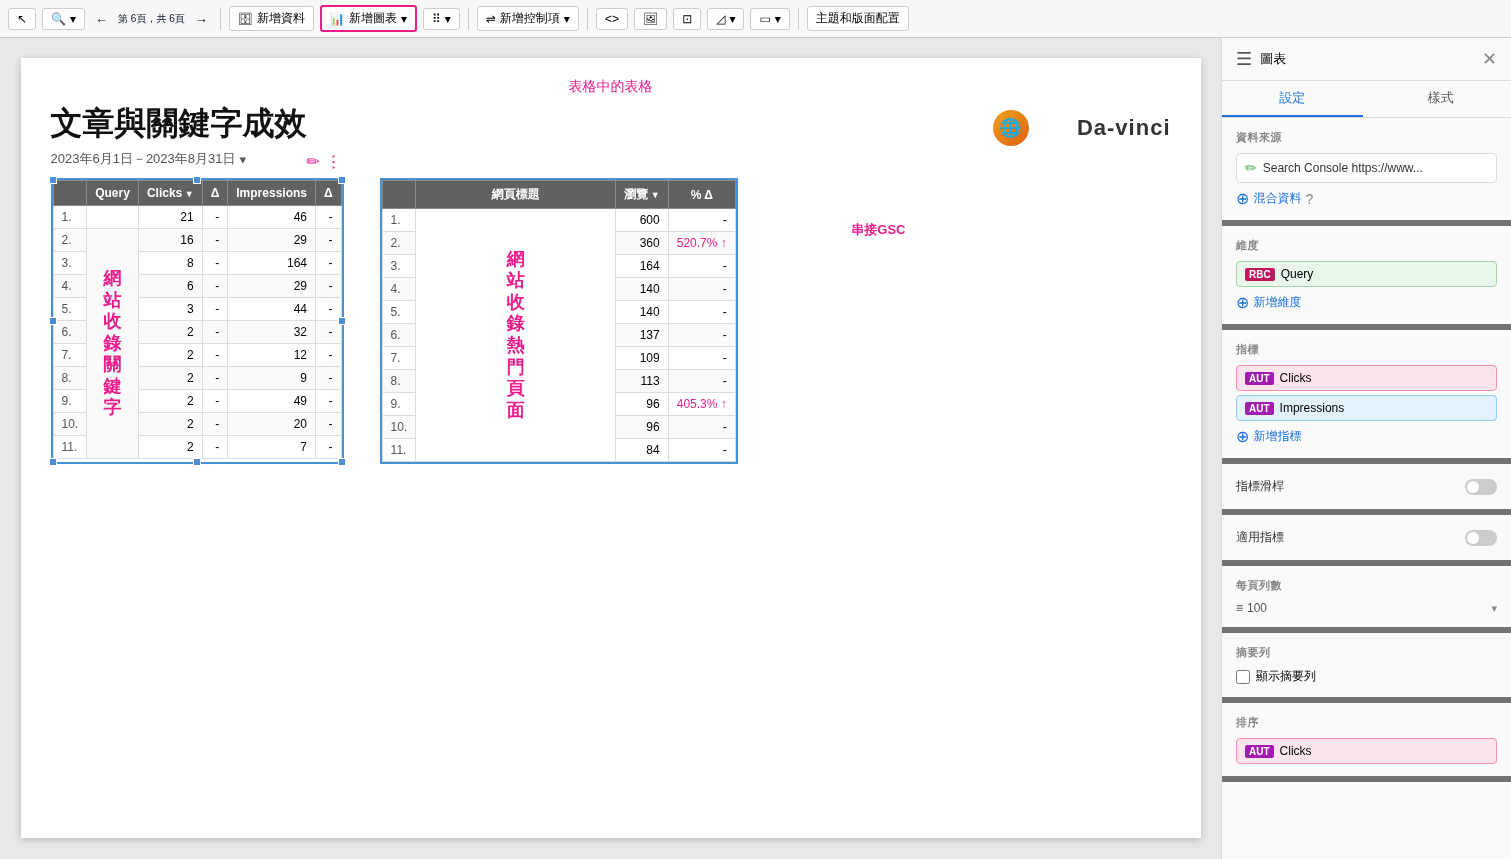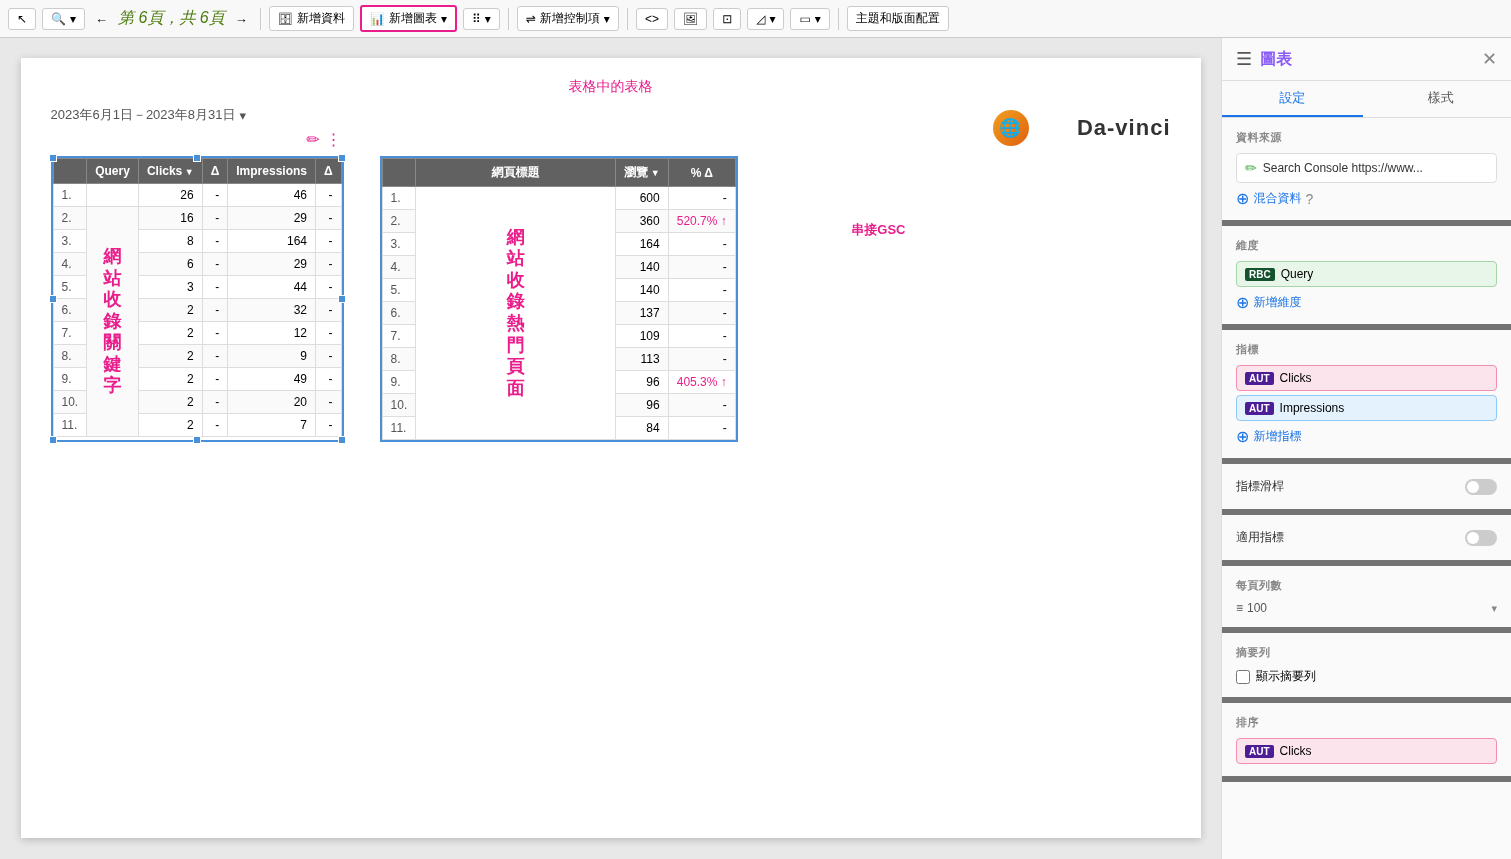--- a/index.html
+++ b/index.html
@@ -12,21 +12,21 @@
       height: 38px; flex-shrink: 0;
     }
     .toolbar-btn {
       display: flex; align-items: center; gap: 4px; padding: 3px 8px;
       border: 1px solid #ccc; border-radius: 3px; background: white;
       font-size: 12px; cursor: pointer; white-space: nowrap;
     }
     .toolbar-btn.active { border-color: #e91e8c; border-width: 2px; }
     .toolbar-divider { width: 1px; height: 22px; background: #ccc; margin: 0 2px; }
     .nav-btn { background: none; border: none; cursor: pointer; font-size: 13px; padding: 2px 4px; }
-    .page-info { font-size: 16px; color: #4d7c0f; white-space: nowrap; font-style: italic; }
+    .page-info { font-size: 10px; color: #0f172a; white-space: nowrap; }
 
     
     .main-area {
       display: flex; flex: 1; overflow: hidden;
     }
 
     
     .canvas {
       flex: 1; background: #e8e8e8; overflow: auto; padding: 20px; position: relative;
     }
@@ -104,21 +104,21 @@
     .right-panel {
       width: 290px; background: #fafafa; border-left: 1px solid #ddd;
       display: flex; flex-direction: column; flex-shrink: 0; overflow-y: auto;
     }
     .panel-header {
       display: flex; align-items: center; justify-content: space-between;
       padding: 10px 14px; border-bottom: 1px solid #ddd;
     }
     .panel-header-left { display: flex; align-items: center; gap: 8px; }
     .panel-icon { font-size: 18px; color: #555; }
-    .panel-title { font-size: 16px; font-weight: bold; color: #8b5cf6; }
+    .panel-title { font-size: 13px; font-weight: normal; color: #000000; }
     .panel-close { font-size: 18px; color: #888; cursor: pointer; }
 
     .panel-tabs {
       display: flex; border-bottom: 1px solid #ddd; gap: 8px;
     }
     .panel-tab {
       flex: 1; text-align: center; padding: 8px; font-size: 13px;
       cursor: pointer; color: #555; border-bottom: 2px solid transparent;
     }
     .panel-tab.active { color: #1a73e8; border-bottom: 2px solid #1a73e8; }
@@ -140,22 +140,22 @@
 
     
     .dim-row {
       display: flex; align-items: center; justify-content: space-between;
       background: #e8f5e9; border: 1px solid #a5d6a7; border-radius: 4px;
       padding: 5px 8px; font-size: 12px; margin-bottom: 4px;
     }
     .dim-row.pink { background: #fce4ec; border-color: #f48fb1; }
     .dim-row.blue { background: #e3f2fd; border-color: #90caf9; }
     .dim-left { display: flex; align-items: center; gap: 6px; }
-    .dim-badge { font-size: 10px; background: #14532d; color: white; border-radius: 2px; padding: 1px 4px; font-weight: bold; }
-    .dim-badge.aut { background: #4c1d95; }
+    .dim-badge { font-size: 10px; background: #be185d; color: white; border-radius: 2px; padding: 1px 4px; font-weight: bold; }
+    .dim-badge.aut { background: #a21caf; }
 
     .toggle-row {
       display: flex; align-items: center; justify-content: space-between;
       font-size: 12px; color: #333; padding: 2px 0;
     }
     .toggle { width: 32px; height: 16px; background: #ccc; border-radius: 8px; position: relative; cursor: pointer; }
     .toggle::after { content: ''; position: absolute; width: 12px; height: 12px; background: white; border-radius: 50%; top: 2px; left: 2px; transition: left 0.2s; }
 
     .rows-select-row {
       display: flex; align-items: center; justify-content: space-between;
@@ -240,20 +240,21 @@
 
 <div class="main-area">
 
   <div class="canvas">
     <div class="page-container">
 
       <div class="sub-title-bar">表格中的表格</div>
 
       <div class="page-title-bar">
         <div class="page-title-left">
+          <span class="page-main-title">文章與關鍵字成效</span>
           <div class="page-date-range">
             <span>2023年6月1日－2023年8月31日</span>
             <span style="cursor:pointer;">▾</span>
           </div>
         </div>
         <div class="logo-area">
           <div class="logo-circle">🌐</div>
           <span class="logo-text">Da-vinci</span>
         </div>
       </div>
@@ -286,21 +287,21 @@
                 <th class="sort-active">Clicks</th>
                 <th>Δ</th>
                 <th>Impressions</th>
                 <th>Δ</th>
               </tr>
             </thead>
             <tbody id="left-table-body">
             <tr>
                   <td class="row-num">1.</td>
                   <td></td>
-                  <td>26</td>
+                  <td>21</td>
                   <td>-</td>
                   <td>46</td>
                   <td>-</td>
                 </tr>
                 <tr>
                   <td class="row-num">2.</td>
                   <td rowspan="10" class="query-cell" style="vertical-align: middle;">網<br>站<br>收<br>錄<br>關<br>鍵<br>字</td>
                   <td>16</td>
                   <td>-</td>
                   <td>29</td>

